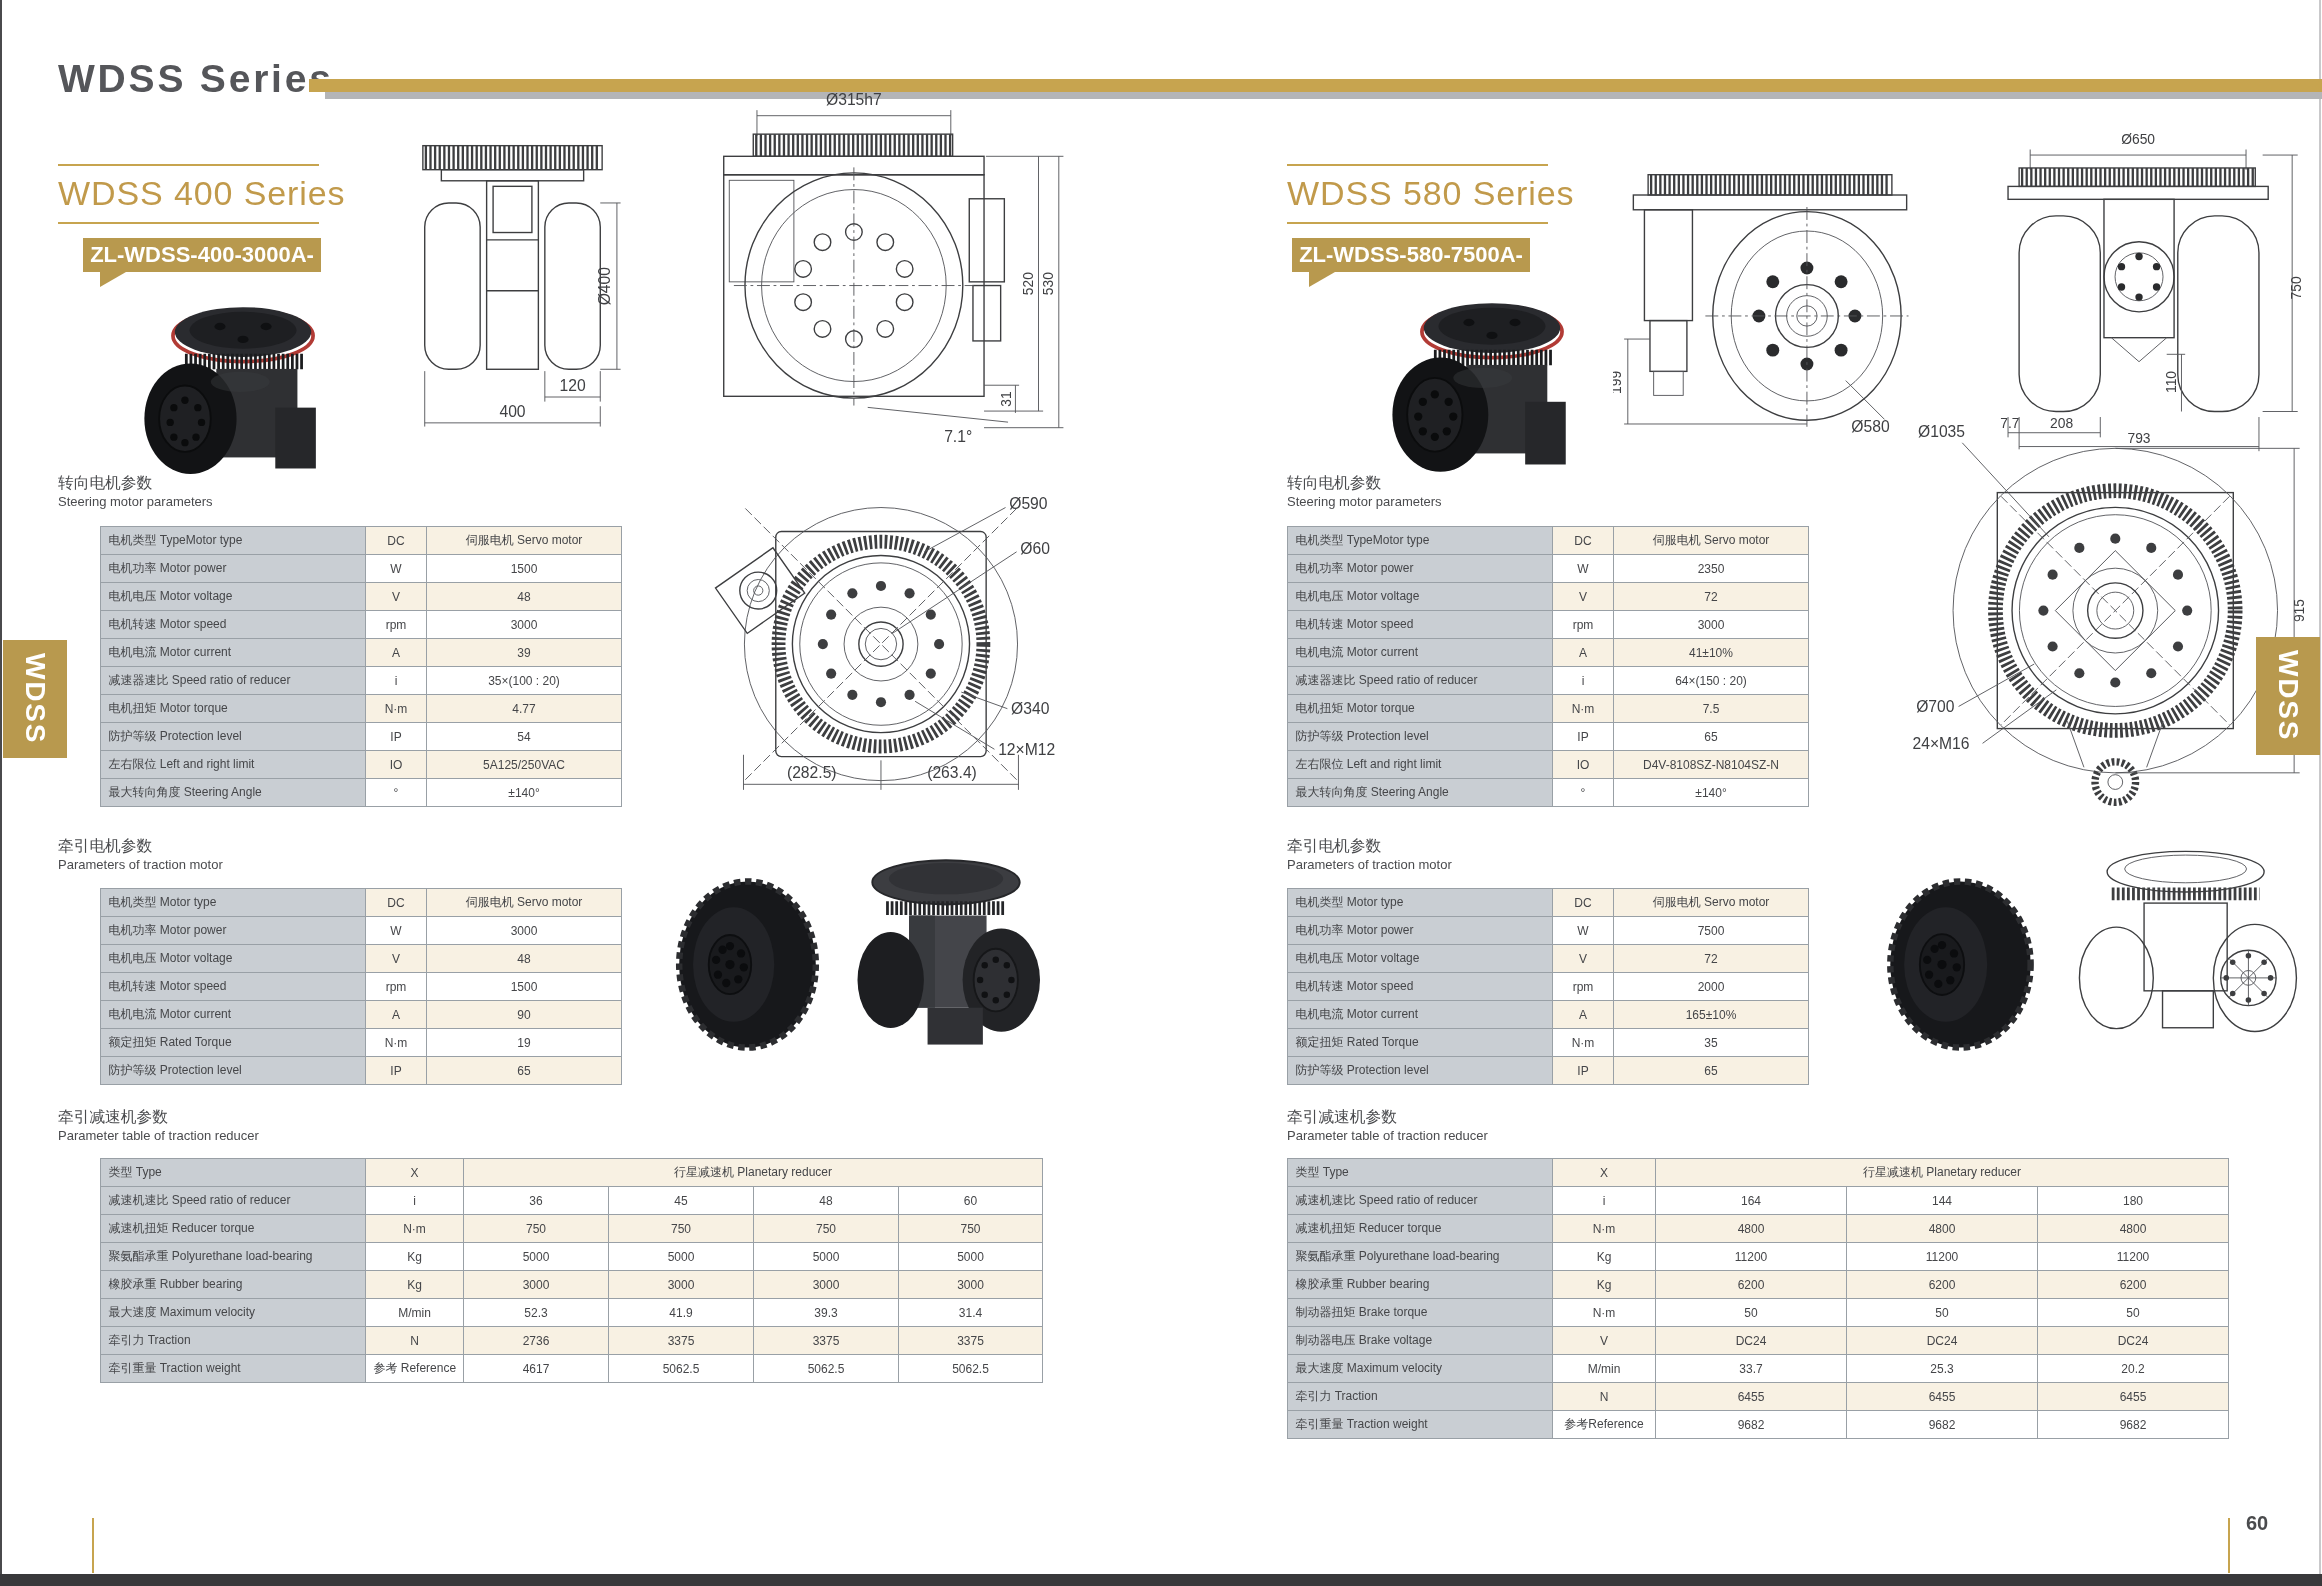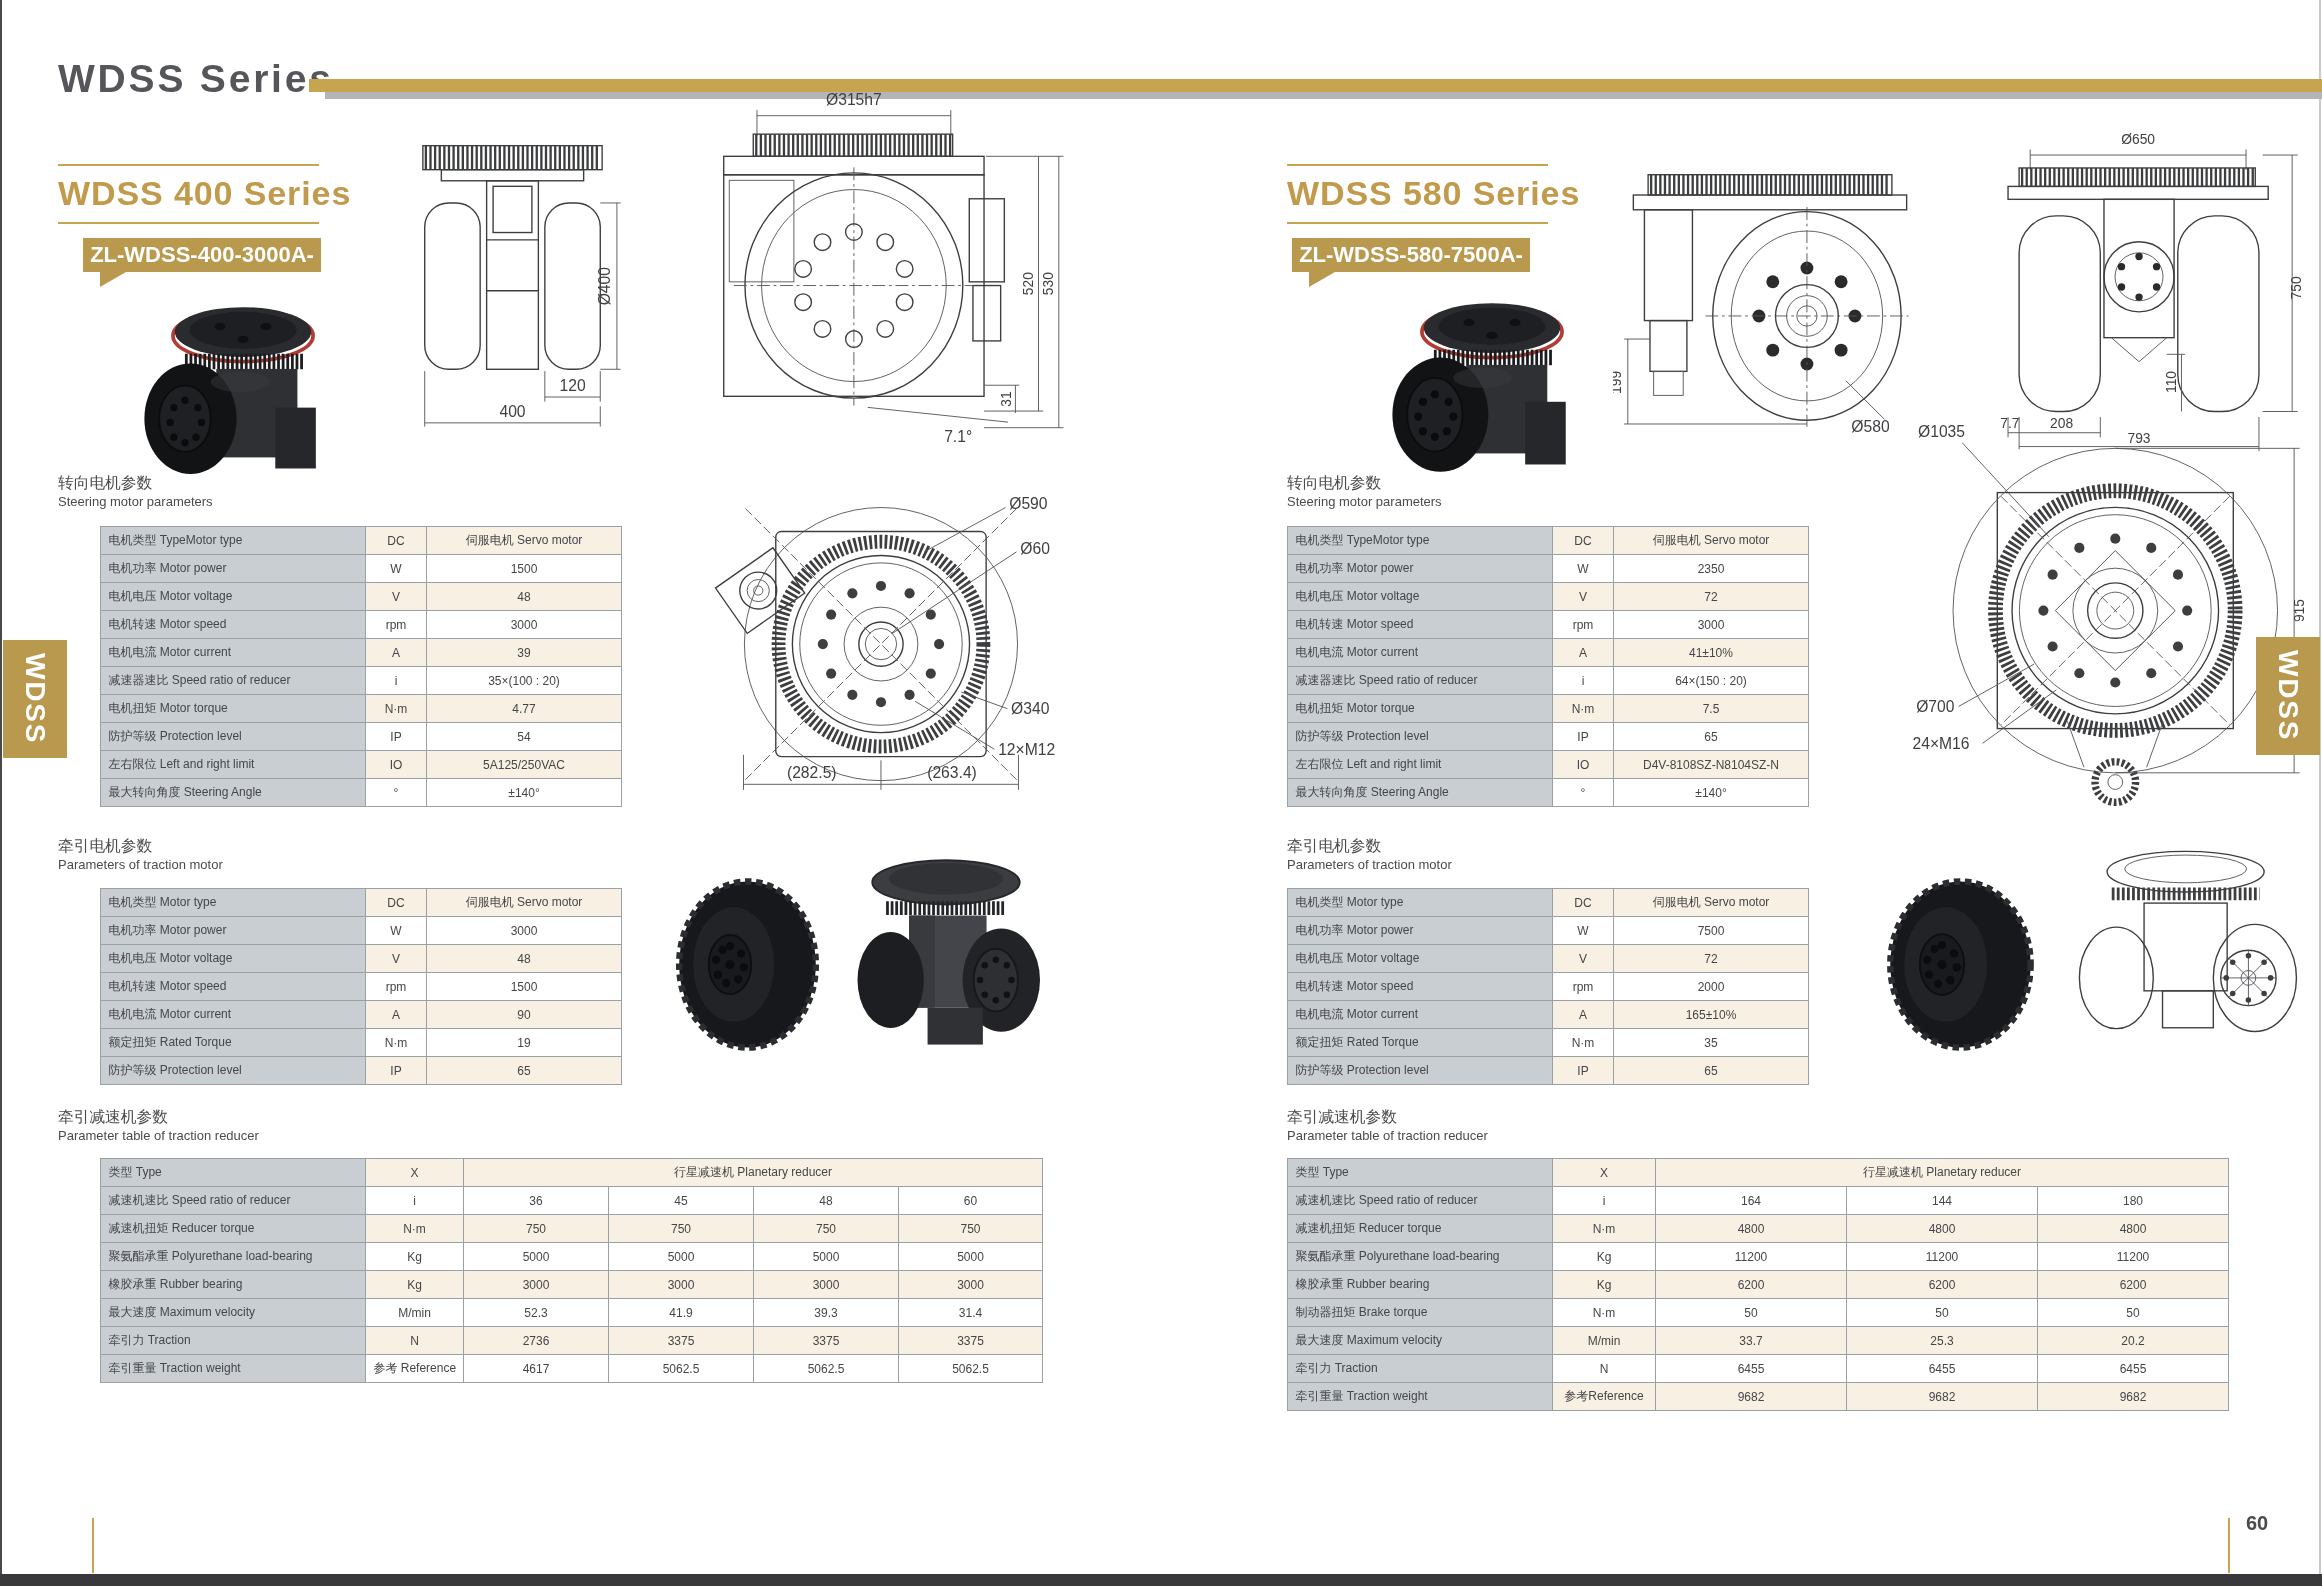--- a/index.html
+++ b/index.html
@@ -4,21 +4,21 @@
 <style>
   html,body{margin:0;padding:0;background:#e8e8e8}
   #page{position:relative;width:2322px;height:1587px;background:#fff;overflow:hidden;
         font-family:"Liberation Sans","DejaVu Sans",sans-serif;color:#454649}
   .abs{position:absolute}
   
   .main-title{font-size:39px;font-weight:bold;color:#55565a;letter-spacing:2.8px}
   .gold{background:#c7a44f}
   .graybar{background:#b4b5b7}
   
-  .series-title{font-size:34px;font-weight:bold;color:#c19a4b;letter-spacing:0.9px}
+  .series-title{font-size:34px;font-weight:normal;color:#c19a4b;letter-spacing:0.9px}
   .hair{height:1.8px;background:#c7a44f}
   .badge{background:#b8994e;color:#fff;font-size:22px;font-weight:bold;text-align:center;line-height:34px;height:34px}
   .badge-tail{width:0;height:0;border-top:15.7px solid #b8994e;border-right:26px solid transparent}
   
   .sec{color:#4a4b4e;line-height:19.4px}
   .sec .zh{font-size:15.7px}
   .sec .en{font-size:13px}
   
   .tbl{position:absolute;border-collapse:collapse;table-layout:fixed;font-size:12px;color:#454649}
   .tbl td{border:0.9px solid #99a0a6;height:27px;padding:0 7.4px;overflow:hidden;white-space:nowrap}
@@ -767,20 +767,27 @@
           <td class="v">6200</td>
         </tr>
         <tr>
           <td class="lab">制动器扭矩 Brake torque</td>
           <td class="u">N·m</td>
           <td class="v">50</td>
           <td class="v">50</td>
           <td class="v">50</td>
         </tr>
         <tr>
+          <td class="lab">制动器电压 Brake voltage</td>
+          <td class="u">V</td>
+          <td class="v">DC24</td>
+          <td class="v">DC24</td>
+          <td class="v">DC24</td>
+        </tr>
+        <tr>
           <td class="lab">最大速度 Maximum velocity</td>
           <td class="u">M/min</td>
           <td class="v">33.7</td>
           <td class="v">25.3</td>
           <td class="v">20.2</td>
         </tr>
         <tr>
           <td class="lab">牵引力 Traction</td>
           <td class="u">N</td>
           <td class="v">6455</td>

